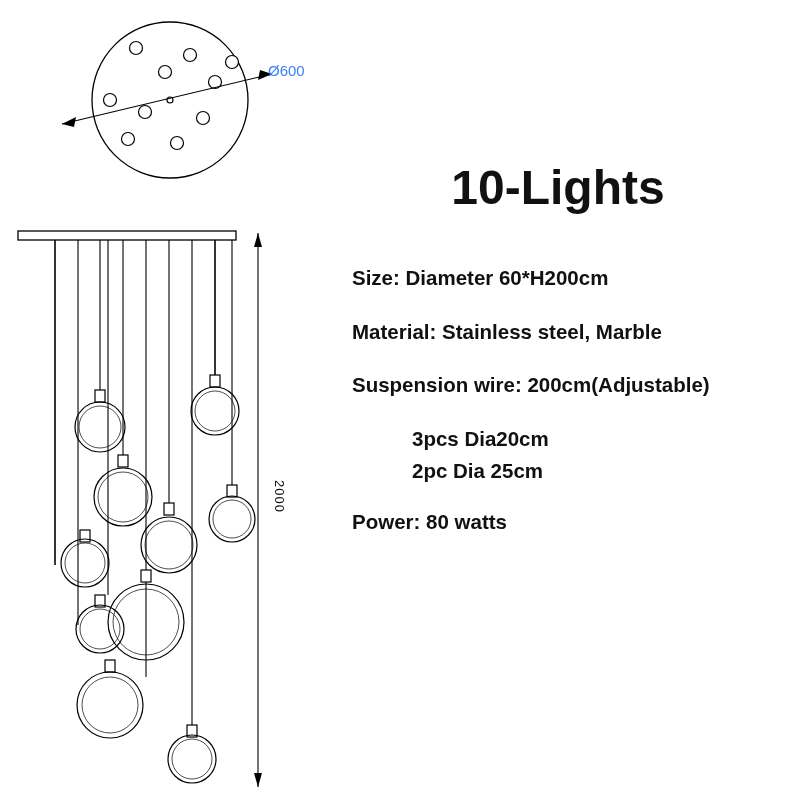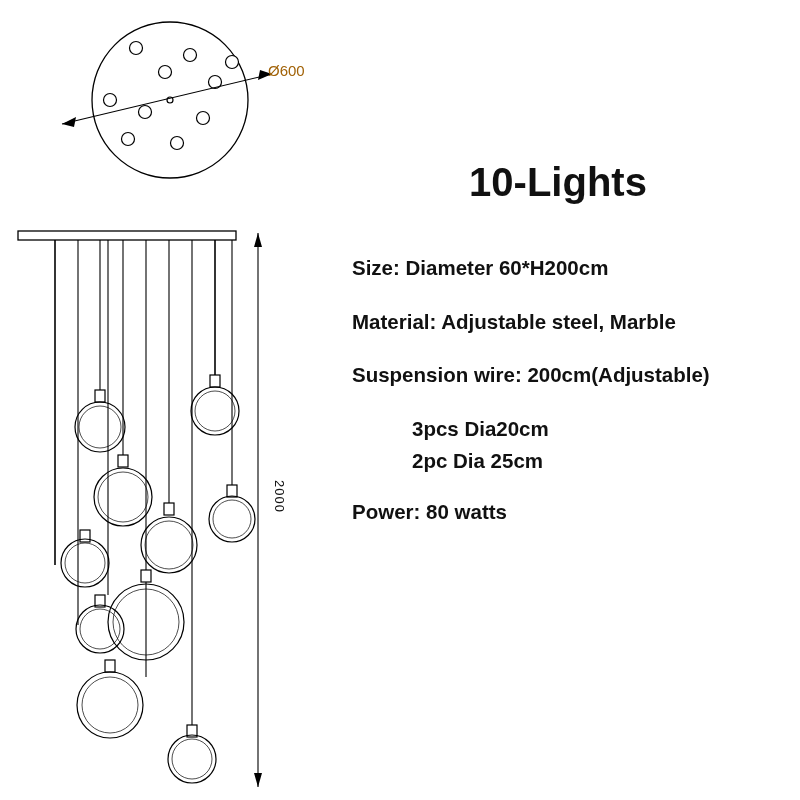--- a/index.html
+++ b/index.html
@@ -24,21 +24,21 @@
   }
 
   
   .spec-panel {
     position: absolute;
     left: 352px;
     top: 160px;
     width: 442px;
   }
   .spec-title {
-    font-size: 40px;
+    font-size: 48px;
     font-weight: bold;
     text-align: center;
     letter-spacing: 0px;
     margin: 0 0 50px 0;
     padding-right: 30px;
   }
   .spec-line {
     font-size: 20.5px;
     font-weight: bold;
     margin: 0 0 28px 0;
@@ -63,21 +63,21 @@
     letter-spacing: 1px;
     writing-mode: vertical-rl;
     text-orientation: mixed;
     color: #111;
   }
   .dim-label-dia {
     position: absolute;
     left: 268px;
     top: 62px;
     font-size: 15px;
-    color: #a16207;
+    color: #3b82f6;
   }
 </style>
 </head>
 <body>
 
 <div class="canvas">
 
   <svg class="draw" width="340" height="210" viewBox="0 0 340 210">
 
     <circle cx="170" cy="100" r="78" fill="#ffffff" stroke="#000" stroke-width="1.3"></circle>
@@ -171,20 +171,20 @@
     <line x1="258" y1="8" x2="258" y2="562" stroke="#000" stroke-width="1.1"></line>
     <polygon points="258,8 254,22 262,22" fill="#000"></polygon>
     <polygon points="258,562 254,548 262,548" fill="#000"></polygon>
   </svg>
   <div class="dim-label-vert">2000</div>
 
   <div class="spec-panel">
     <h1 class="spec-title">10-Lights</h1>
 
     <p class="spec-line">Size: Diameter 60*H200cm</p>
-    <p class="spec-line">Material: Adjustable steel, Marble</p>
+    <p class="spec-line">Material: Stainless steel, Marble</p>
     <p class="spec-line">Suspension wire: 200cm(Adjustable)</p>
     <p class="spec-line indent-1">3pcs Dia20cm</p>
     <p class="spec-line indent-2">2pc Dia 25cm</p>
     <p class="spec-line">Power: 80 watts</p>
   </div>
 
 </div>
 
 </body></html>

